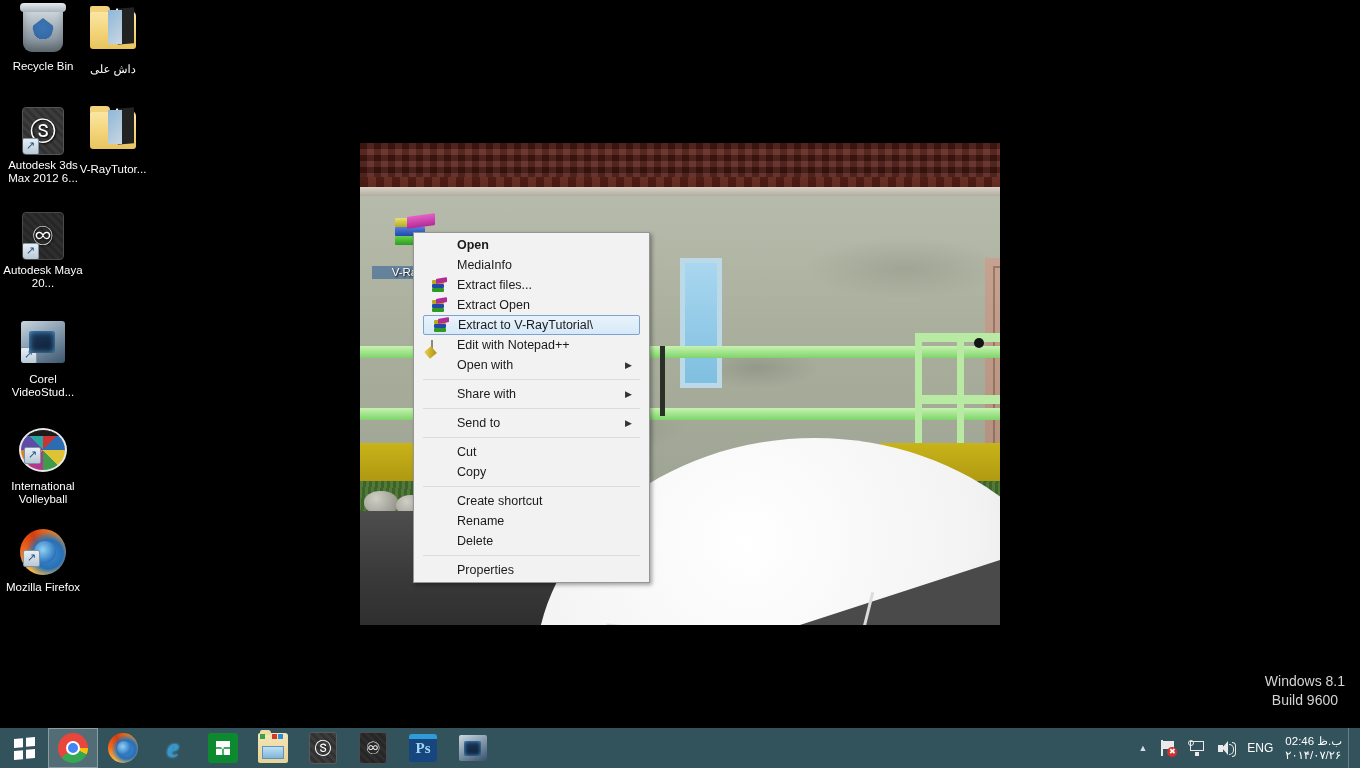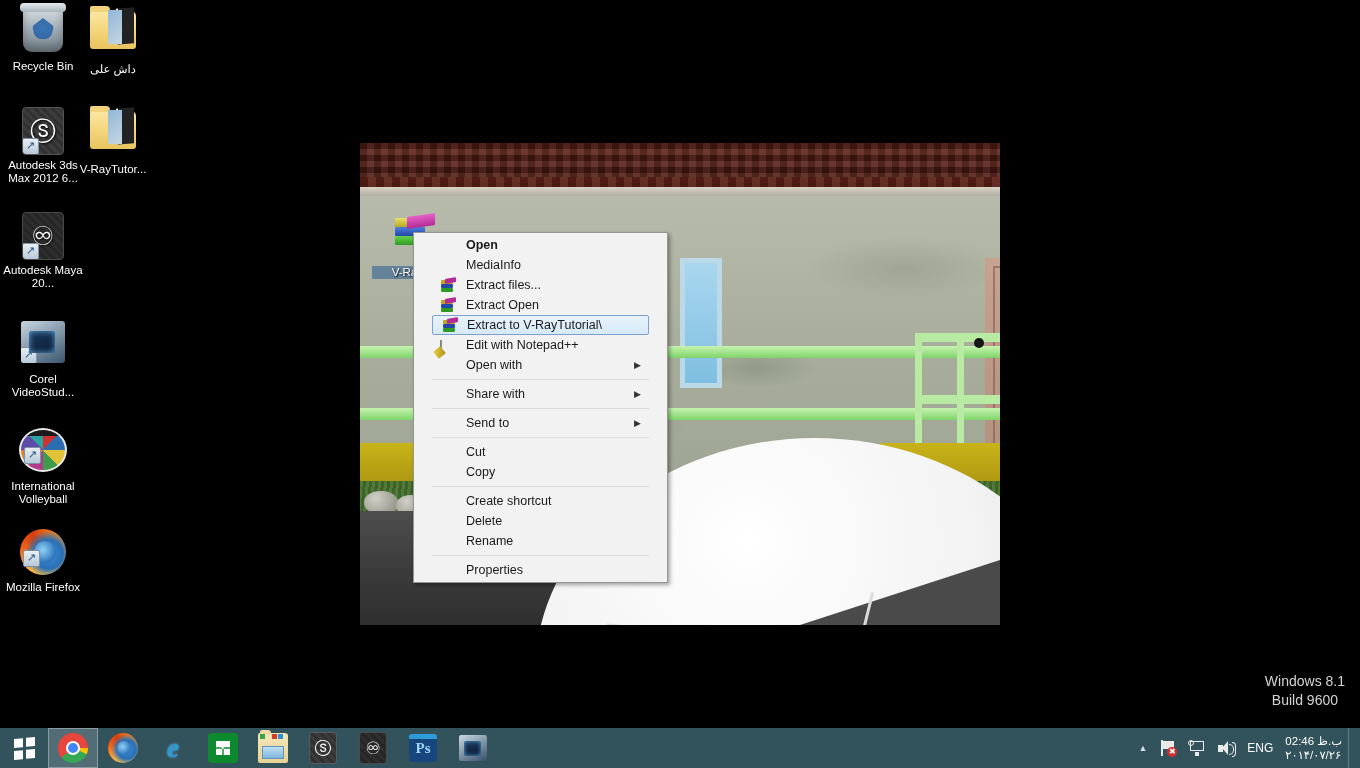--- a/index.html
+++ b/index.html
@@ -133,21 +133,21 @@
   .ic-rar .b2{left:2px;top:13px;width:30px;background:linear-gradient(180deg,#4f7fe0,#2248a8);}
   .ic-rar .b3{left:2px;top:4px;width:30px;background:linear-gradient(180deg,#e8e06a,#b7a81e);}
   .ic-rar .b4{left:14px;top:1px;width:28px;height:12px;background:linear-gradient(180deg,#e462c8,#b42a96);
     transform:skewY(-8deg);}
 
   
   #ctxmenu{
     position:absolute;left:413px;top:232px;width:219px;
     background:#f2f2f2;border:1px solid #959595;
     box-shadow:2px 2px 4px rgba(0,0,0,.35);
-    font-size:12.5px;color:#1a1a1a;padding:2px 17px;
+    font-size:12.5px;color:#1a1a1a;padding:2px 8px;
     font-family:"Liberation Sans", sans-serif;
   }
   #ctxmenu .mi{
     position:relative;height:20px;line-height:20px;padding:0 8px 0 35px;
     white-space:nowrap;cursor:default;
   }
   #ctxmenu .mi.bold{font-weight:bold;}
   #ctxmenu .mi.hl{
     background:linear-gradient(180deg,#e9f3fb,#d6e9f8);
     border:1px solid #7da2ce;border-radius:2px;
@@ -443,24 +443,24 @@
     </div>
     <div class="mi">
       <span>Copy</span>
     </div>
     <div class="sep"></div>
 
     <div class="mi">
       <span>Create shortcut</span>
     </div>
     <div class="mi">
+      <span>Rename</span>
+    </div>
+    <div class="mi">
       <span>Delete</span>
-    </div>
-    <div class="mi">
-      <span>Rename</span>
     </div>
     <div class="sep"></div>
 
     <div class="mi">
       <span>Properties</span>
     </div>
   </div>
 
   <div id="watermark">
     <div>Windows 8.1</div>

